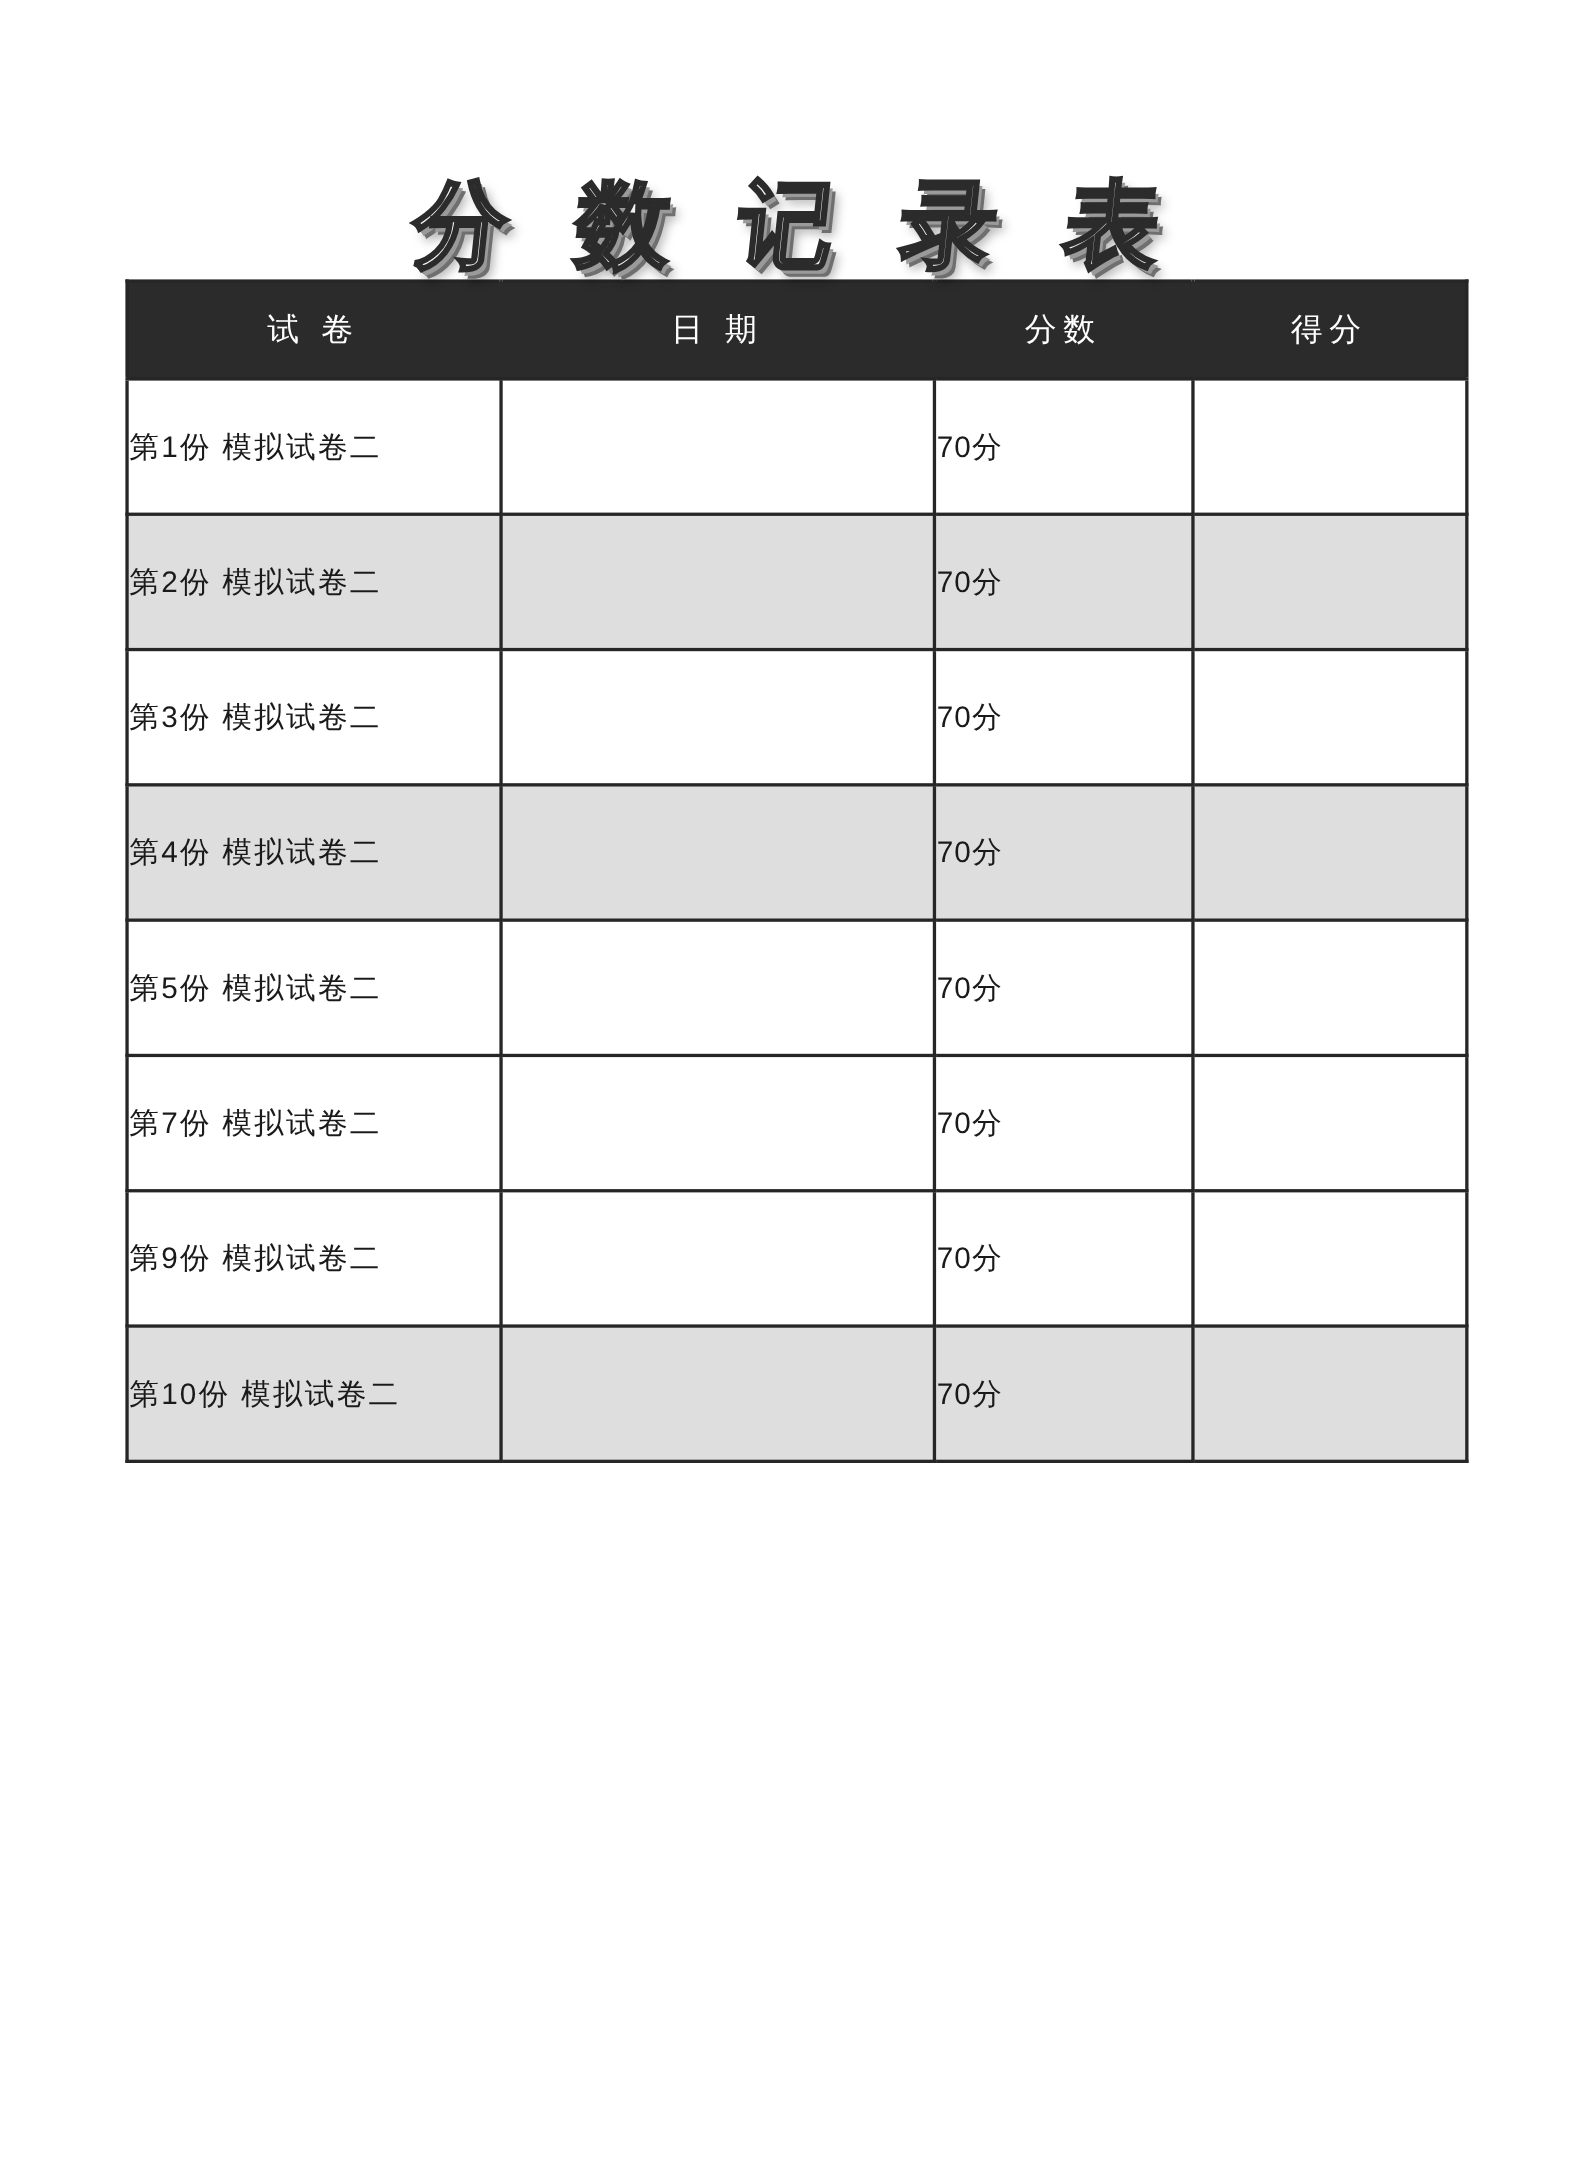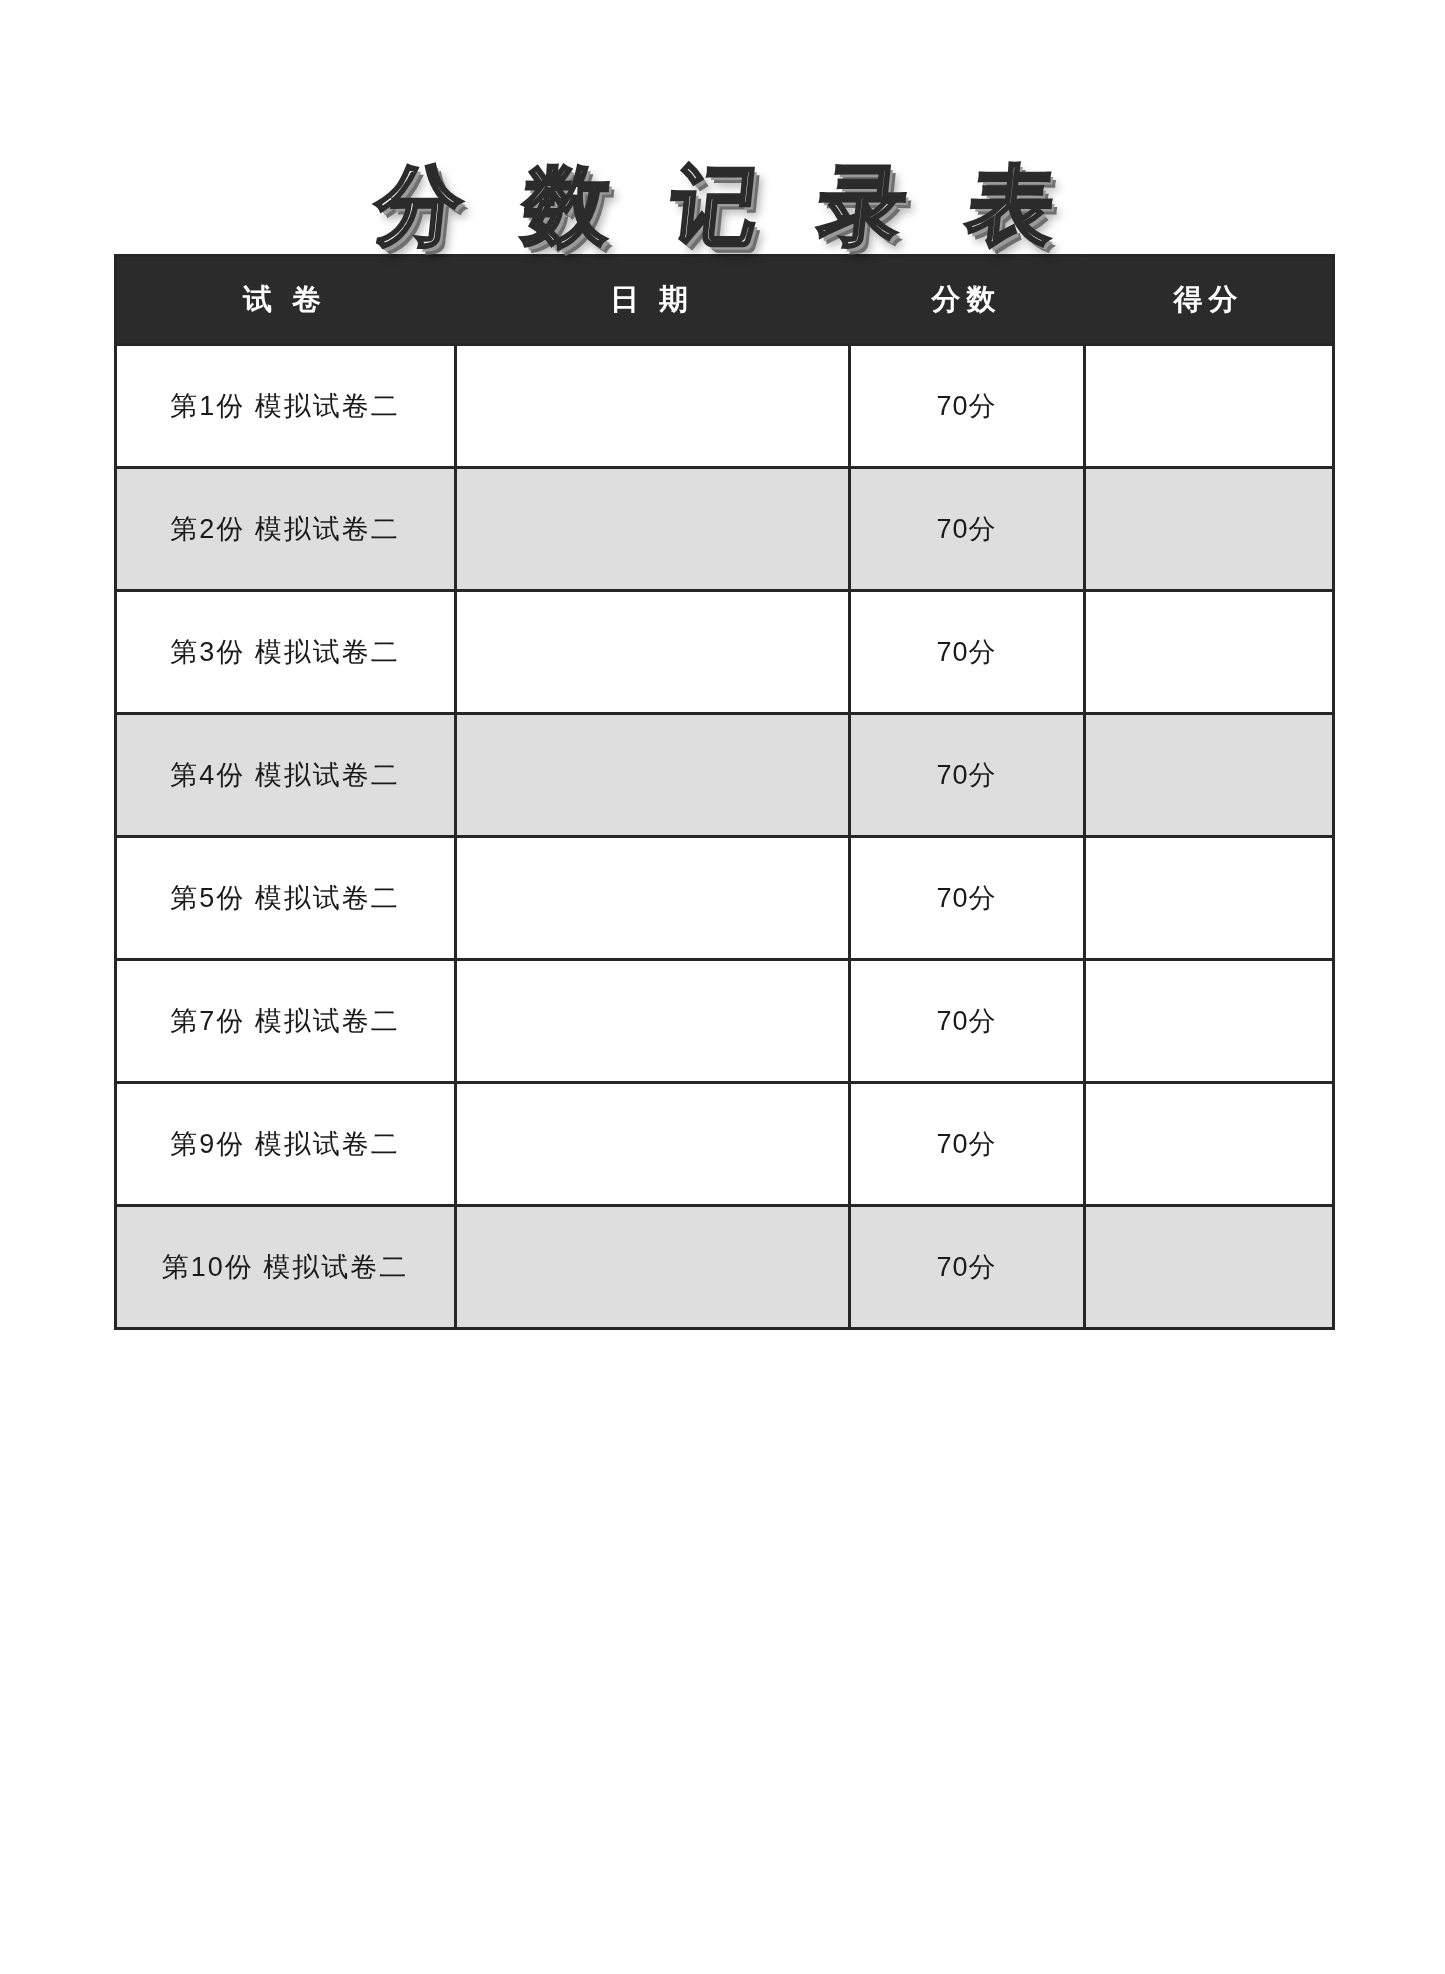--- a/index.html
+++ b/index.html
@@ -61,35 +61,34 @@
   }
   table.score-table col.c-paper { width: 340px; }
   table.score-table col.c-date  { width: 394px; }
   table.score-table col.c-score { width: 235px; }
   table.score-table col.c-mark  { width: 249px; }
 
   table.score-table th {
     background: #2b2b2b;
     color: #ffffff;
     font-size: 29px;
-    font-weight: 700;
+    font-weight: 400;
     letter-spacing: 6px;
     height: 84px;
     border-right: 3px solid #2b2b2b;
     border-bottom: 3px solid #262626;
     text-align: center;
     vertical-align: middle;
   }
   table.score-table th:last-child { border-right: none; }
 
   table.score-table td {
     border: 3px solid #262626;
     height: 118px;
     font-size: 27px;
-    text-align: center;
     vertical-align: middle;
     color: #1a1a1a;
     background: #ffffff;
   }
   table.score-table tr.alt td {
     background: #dedede;
     margin-left: 32px;
   }
   td.cell-paper {
     letter-spacing: 2px;

